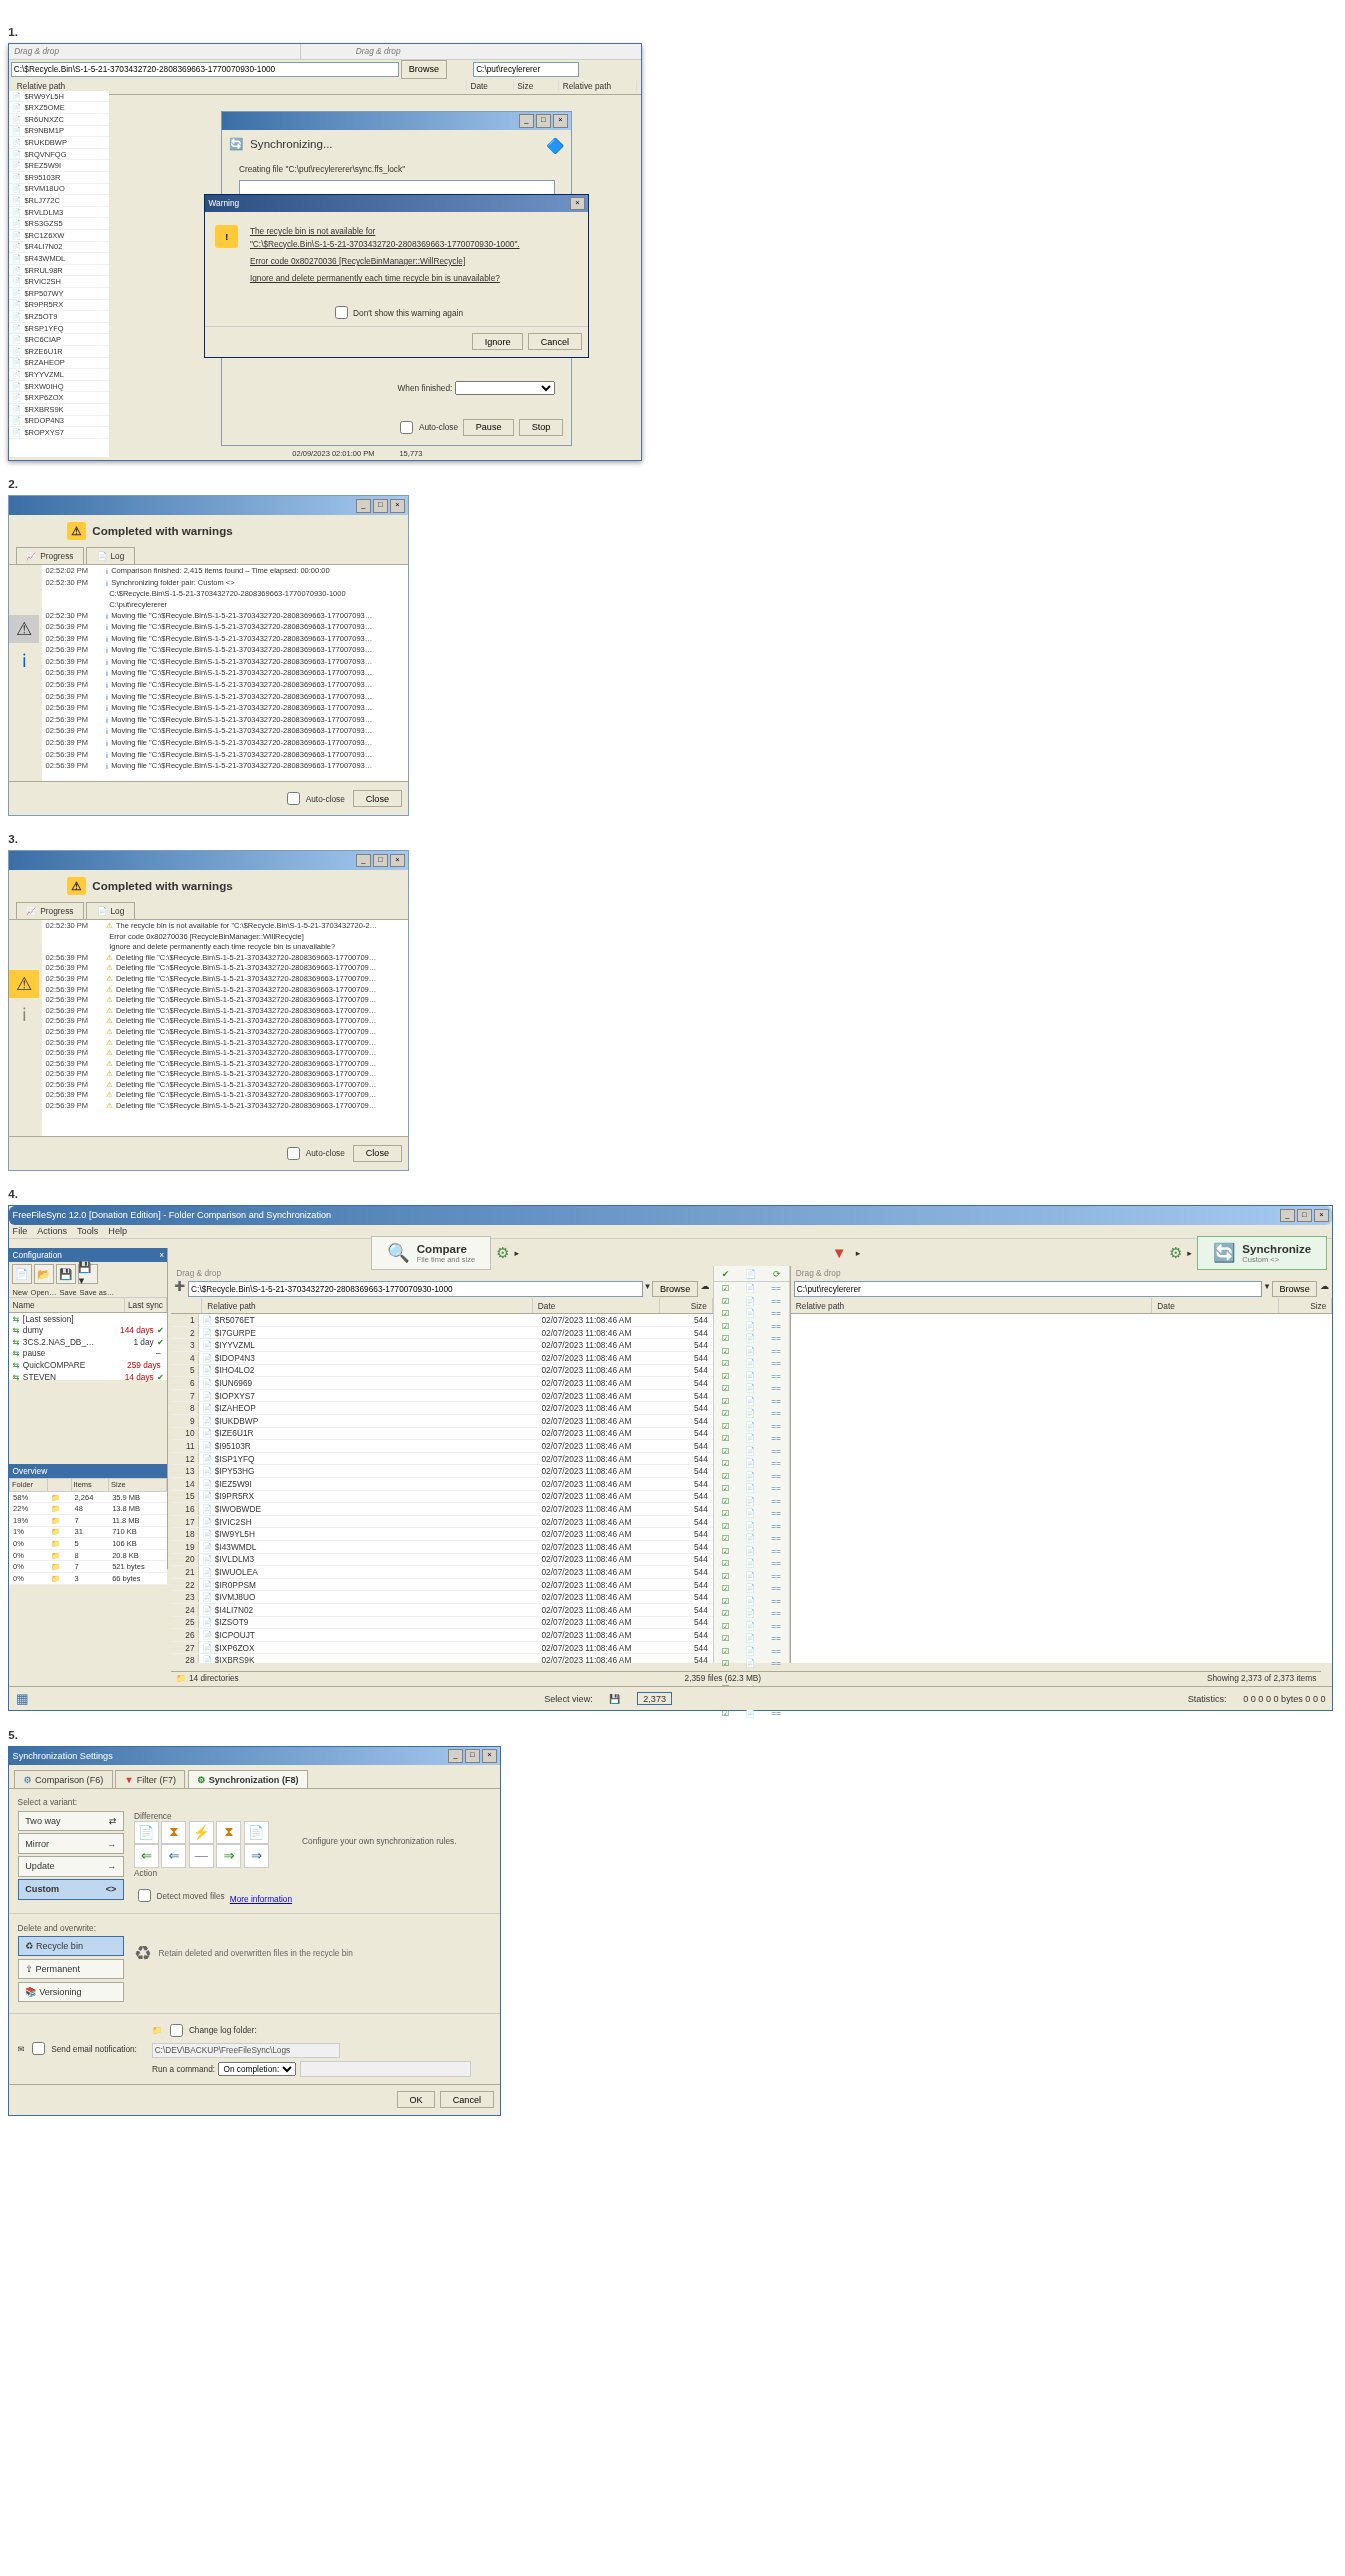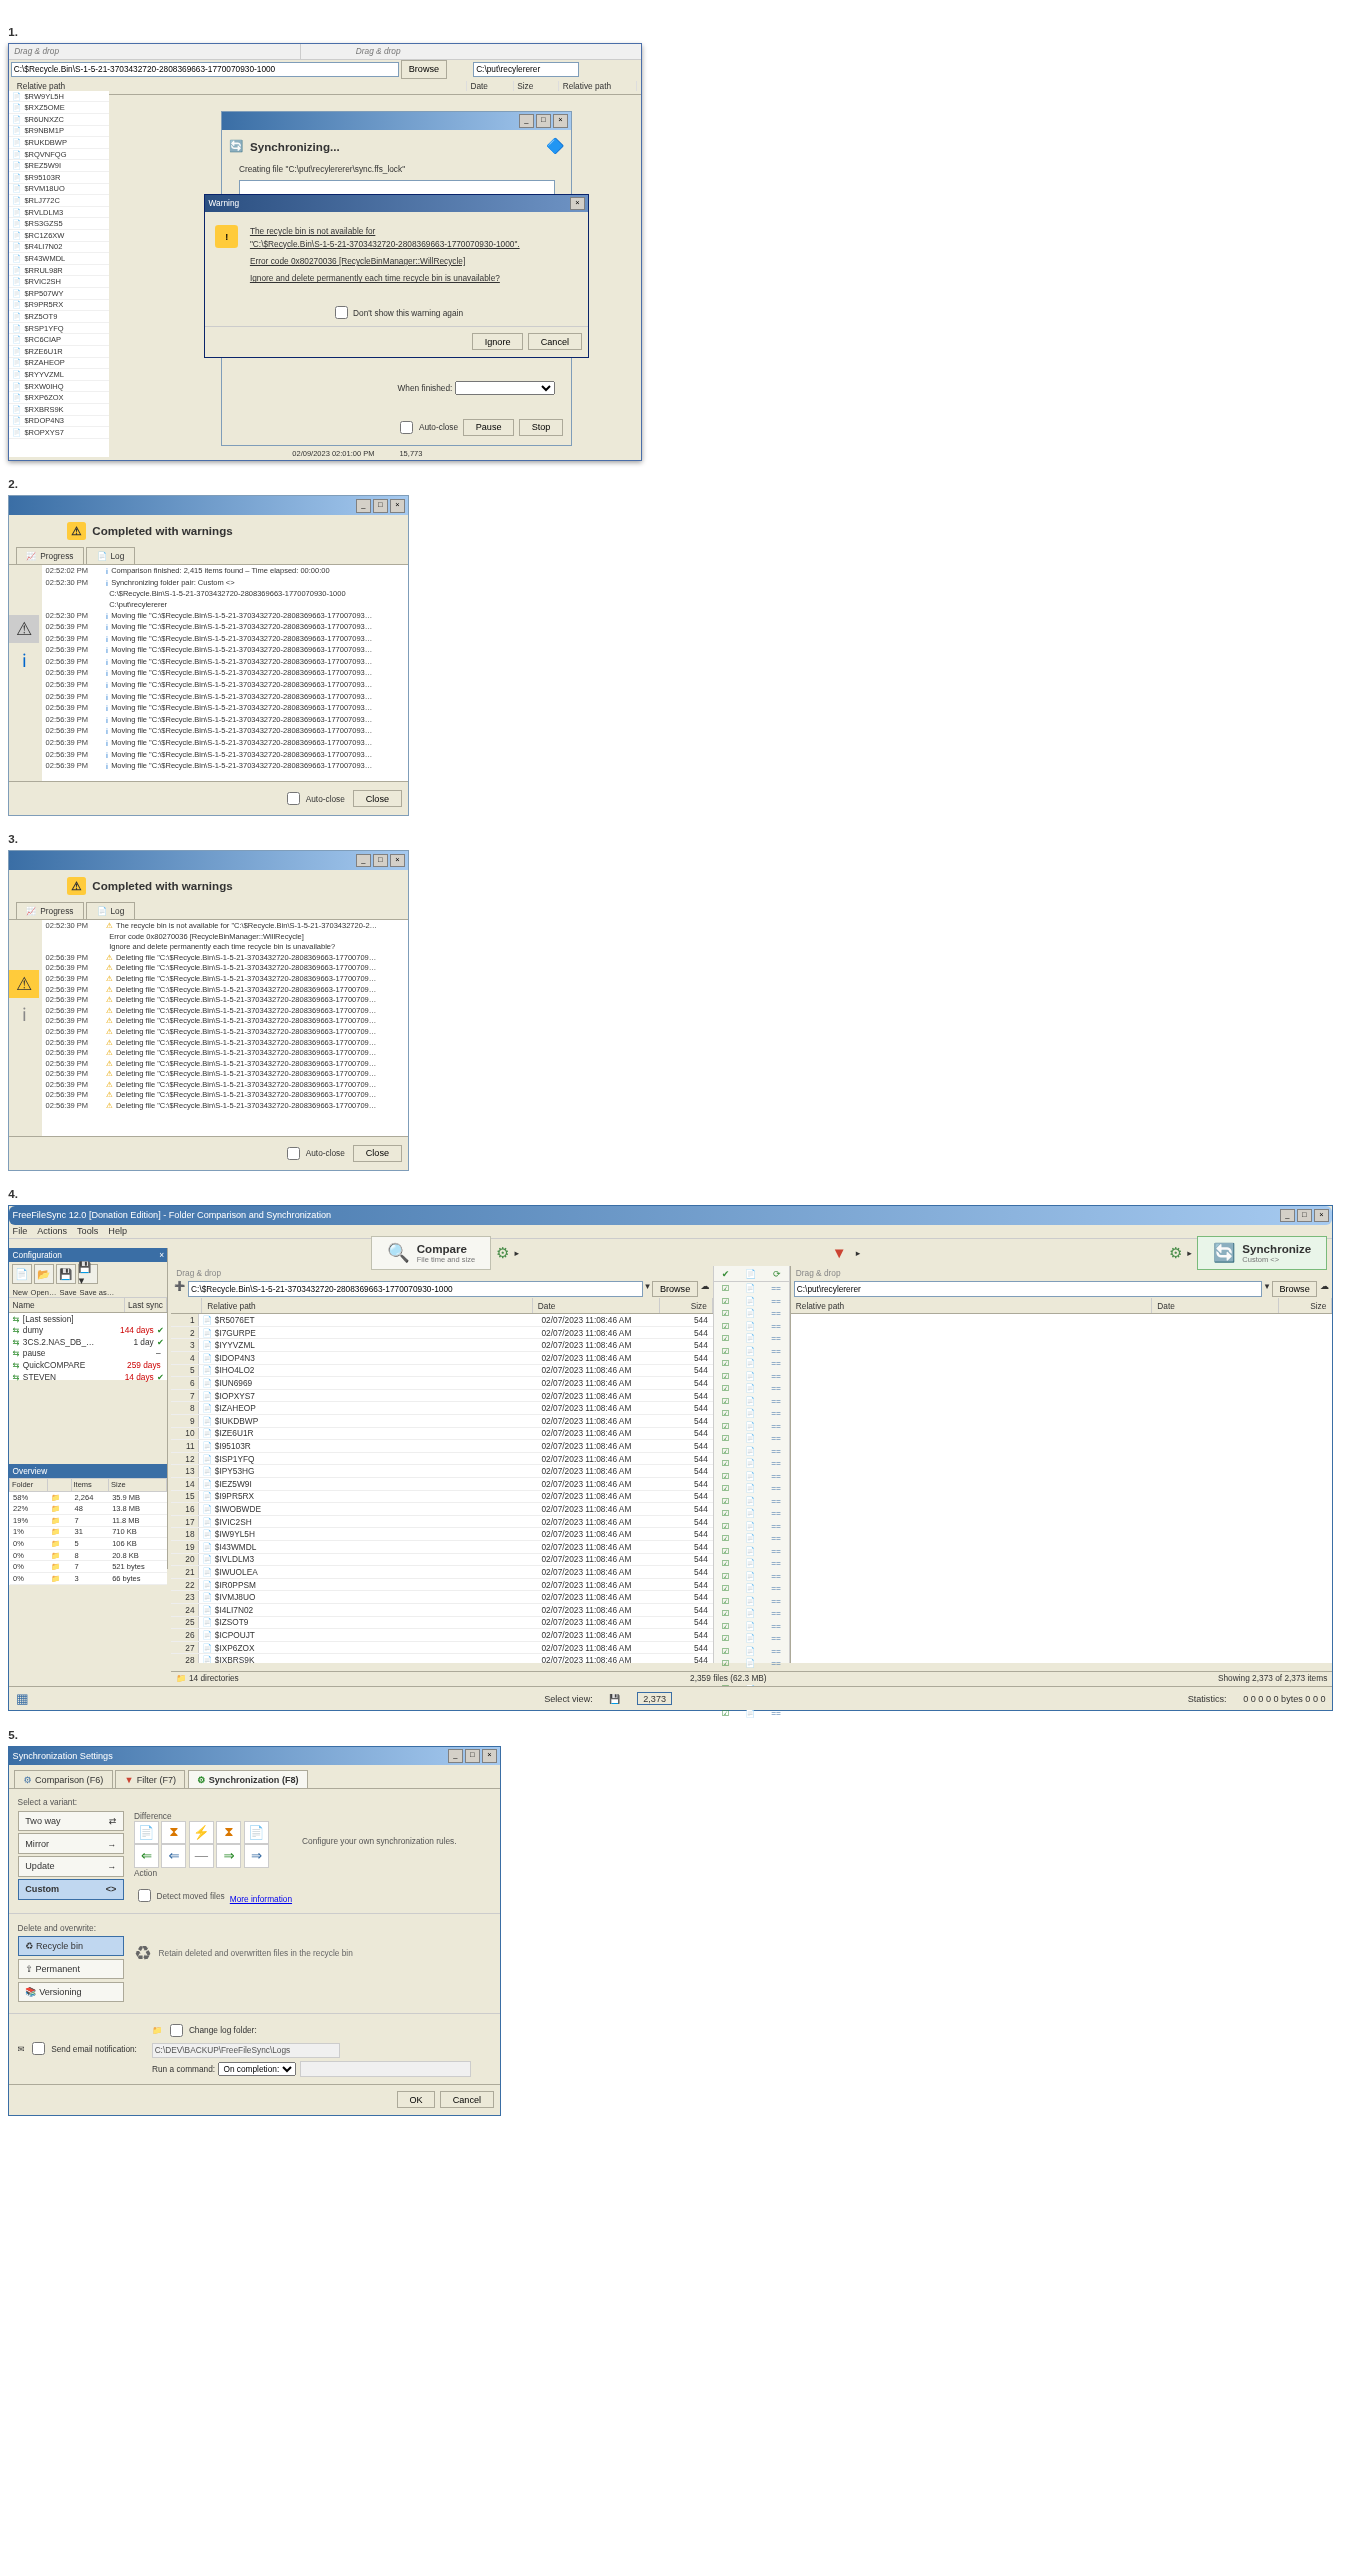--- a/index.html
+++ b/index.html
@@ -108,25 +108,24 @@
     position: absolute;
     top: 67px; left: 212px;
     width: 349px;
     height: 333px;
     border: 0.8px solid #7f9db9;
     background: #ece9d8;
   }
   .sync-dialog .sync-title {
     text-align: center;
     font-size: 11.6px;
-    font-weight: bold;
+    font-weight: normal;
     padding: 6.7px;
     display: flex;
     justify-content: center;
-    align-items: center;
     gap: 6.7px;
   }
   .sync-dialog .sync-title::before {
     content: "🔄";
     color: #2a8a2a;
   }
   .sync-dialog .creating {
     font-size: 8.3px;
     padding: 1.7px 16.6px;
   }
@@ -453,21 +452,21 @@
     justify-content: space-around;
     font-size: 8.3px;
     height: 12.5px;
     align-items: center;
   }
   .fullwin .center-strip .r2 .chk { color: #3a8e3a; }
   .fullwin .center-strip .r2 .act { color: #3a6ea5; }
   .fullwin .status-bar {
     position: absolute;
     left: 162px;
-    right: 0;
+    right: 11px;
     bottom: 25px;
     background: #ece9d8;
     border-top: 0.8px solid #aca999;
     font-size: 8.3px;
     padding: 1.7px 5px;
     display: flex;
     gap: 16.6px;
   }
   .fullwin .bottom-bar {
     position: absolute;

